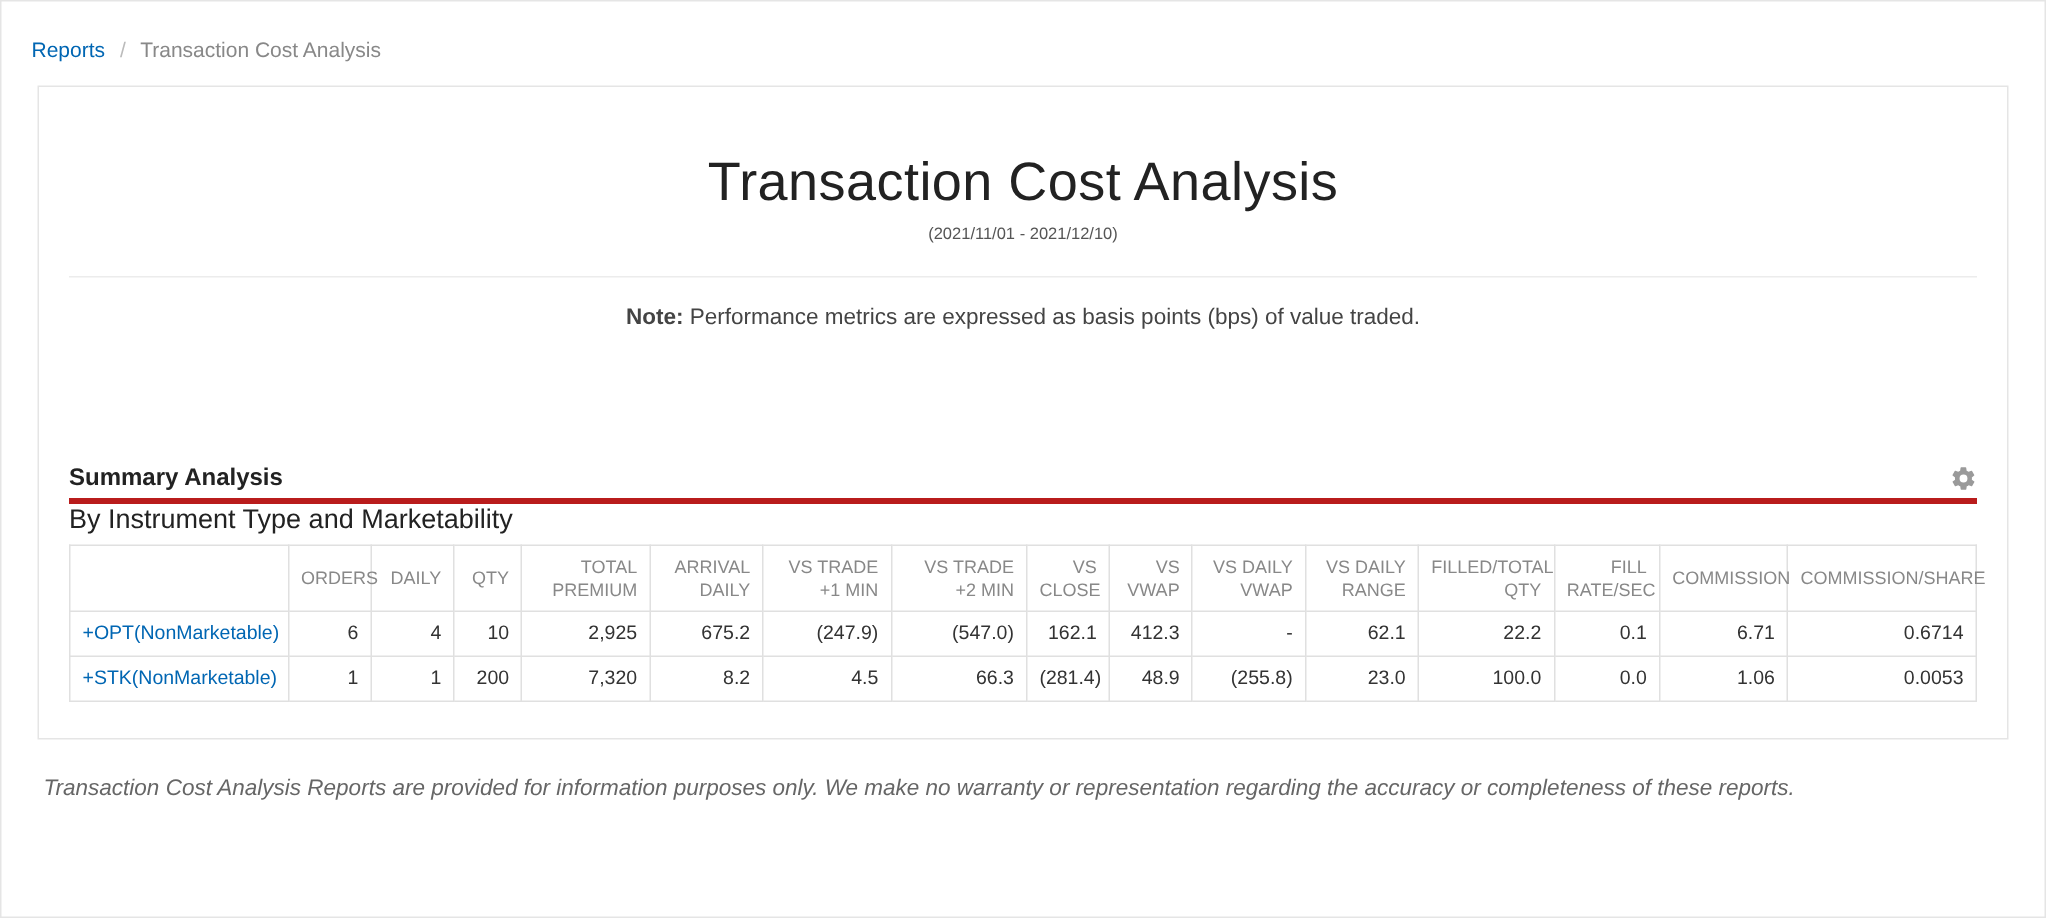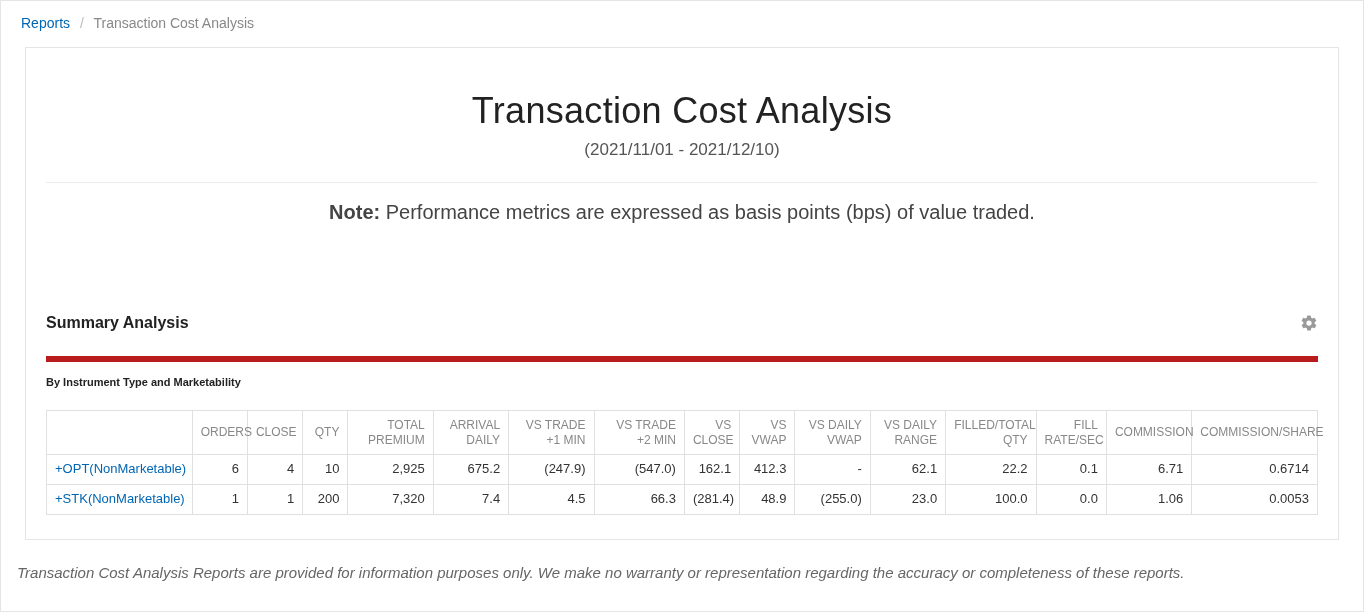--- a/index.html
+++ b/index.html
@@ -10,21 +10,21 @@
     background: #fff;
     font-size: 14px;
   }
   .outer-border {
     border: 1px solid #e5e5e5;
     width: 1364px;
     min-height: 612px;
     position: relative;
   }
   .breadcrumb {
-    padding: 14px 20px 12px 20px;
+    padding: 24px 20px 12px 20px;
     font-size: 14px;
     color: #777;
   }
   .breadcrumb a { color: #0066b3; text-decoration: none; cursor: pointer; }
   .breadcrumb .sep { margin: 0 6px; color: #bbb; }
   .breadcrumb .current { color: #888; }
   .panel {
     margin: 4px 24px 20px 24px;
     border: 1px solid #e5e5e5;
     padding: 24px 20px 24px 20px;
@@ -33,55 +33,54 @@
   .title {
     text-align: center;
     font-size: 36px;
     font-weight: 300;
     color: #222;
     margin: 18px 0 8px 0;
     letter-spacing: 0.3px;
   }
   .daterange {
     text-align: center;
-    font-size: 17px;
+    font-size: 11px;
     color: #555;
     margin-bottom: 22px;
   }
   .divider { border-top: 1px solid #ececec; margin: 0 0 18px 0; }
   .note {
     text-align: center;
-    font-size: 20px;
+    font-size: 15px;
     color: #444;
     margin-bottom: 90px;
   }
   .note b { font-weight: 600; }
   .section-head-row {
     display: flex;
     align-items: center;
     justify-content: space-between;
-    border-bottom: 6px solid #b91c1c;
-    padding-bottom: 24px;
-    margin-bottom: 14px;
+    border-bottom: 4px solid #b91c1c;
+    padding-bottom: 4px;
   }
   .section-head {
     font-size: 16px;
     font-weight: 600;
     color: #222;
   }
   .gear {
     color: #9a9a9a;
     width: 18px; height: 18px;
     cursor: pointer;
   }
   .subhead {
-    font-size: 11px;
-    font-weight: 700;
+    font-size: 18px;
+    font-weight: 400;
     color: #222;
-    margin-bottom: 22px;
+    margin-bottom: 6px;
   }
   table.data {
     width: 100%;
     border-collapse: collapse;
     table-layout: fixed;
   }
   table.data th, table.data td {
     border: 1px solid #e0e0e0;
     padding: 6px 8px;
     font-size: 13px;
@@ -94,21 +93,21 @@
     text-align: right;
     height: 44px;
     font-size: 12px;
   }
   table.data th:first-child { text-align: left; }
   table.data td { text-align: right; color: #333; height: 30px; margin-top: 16px; }
   table.data td:first-child { text-align: left; }
   table.data td a { color: #0066b3; text-decoration: none; cursor: pointer; }
   table.data td a .plus { font-weight: 400; }
   .disclaimer {
-    margin: 24px 28px 8px 16px;
+    margin: 24px 28px 8px 28px;
     font-style: italic;
     color: #666;
     font-size: 15px;
   }
   col.c-label   { width: 145px; }
   col.c-orders  { width:  55px; }
   col.c-trades  { width:  55px; }
   col.c-qty     { width:  45px; }
   col.c-totprem { width:  85px; }
   col.c-arr     { width:  75px; }
@@ -167,21 +166,21 @@
           <col class="c-drange">
           <col class="c-ftq">
           <col class="c-frate">
           <col class="c-comm">
           <col class="c-cshare">
       </colgroup>
       <thead>
         <tr id="hdr-row">
             <th></th>
             <th>ORDERS</th>
-            <th>CLOSE</th>
+            <th>DAILY</th>
             <th>QTY</th>
             <th>TOTAL PREMIUM</th>
             <th>ARRIVAL DAILY</th>
             <th>VS TRADE +1 MIN</th>
             <th>VS TRADE +2 MIN</th>
             <th>VS CLOSE</th>
             <th>VS VWAP</th>
             <th>VS DAILY VWAP</th>
             <th>VS DAILY RANGE</th>
             <th>FILLED/TOTAL QTY</th>
@@ -208,26 +207,26 @@
             <td>0.1</td>
             <td>6.71</td>
             <td>0.6714</td>
           </tr>
           <tr>
             <td><a><span class="plus">+</span>STK(NonMarketable)</a></td>
             <td>1</td>
             <td>1</td>
             <td>200</td>
             <td>7,320</td>
-            <td>7.4</td>
+            <td>8.2</td>
             <td>4.5</td>
             <td>66.3</td>
             <td>(281.4)</td>
             <td>48.9</td>
-            <td>(255.0)</td>
+            <td>(255.8)</td>
             <td>23.0</td>
             <td>100.0</td>
             <td>0.0</td>
             <td>1.06</td>
             <td>0.0053</td>
           </tr>
         </tbody>
     </table>
   </div>
 

